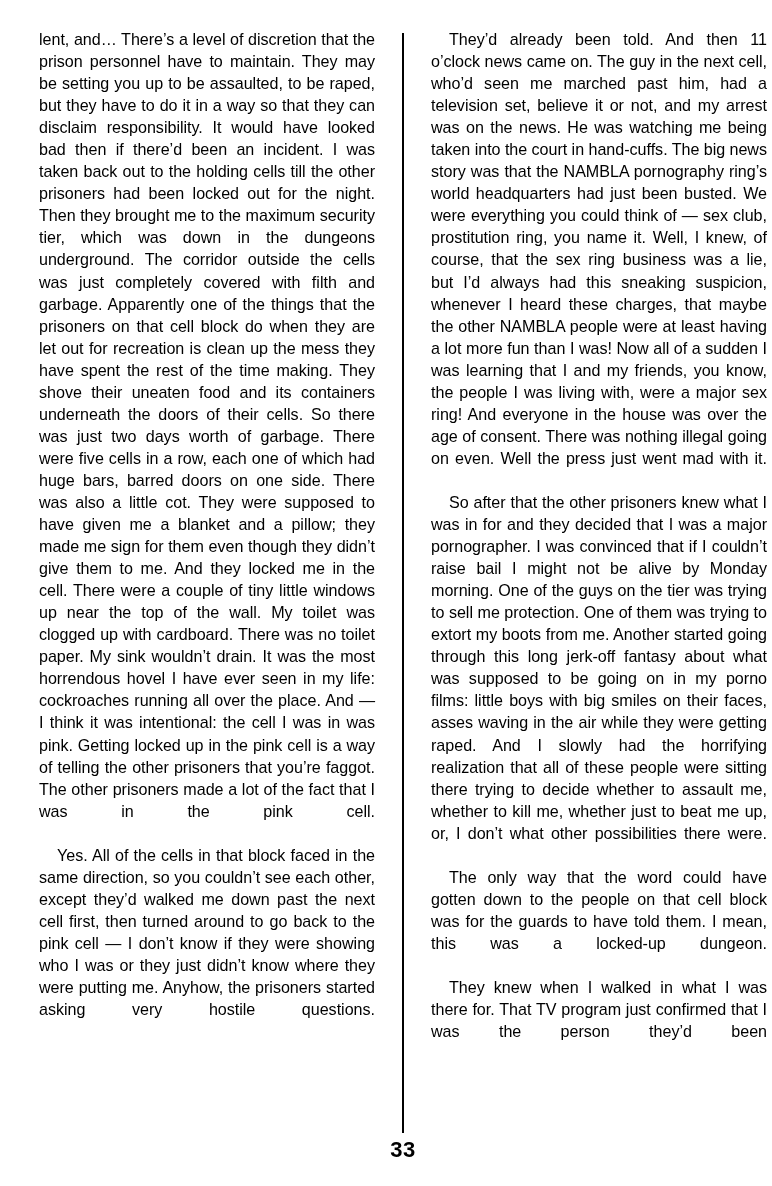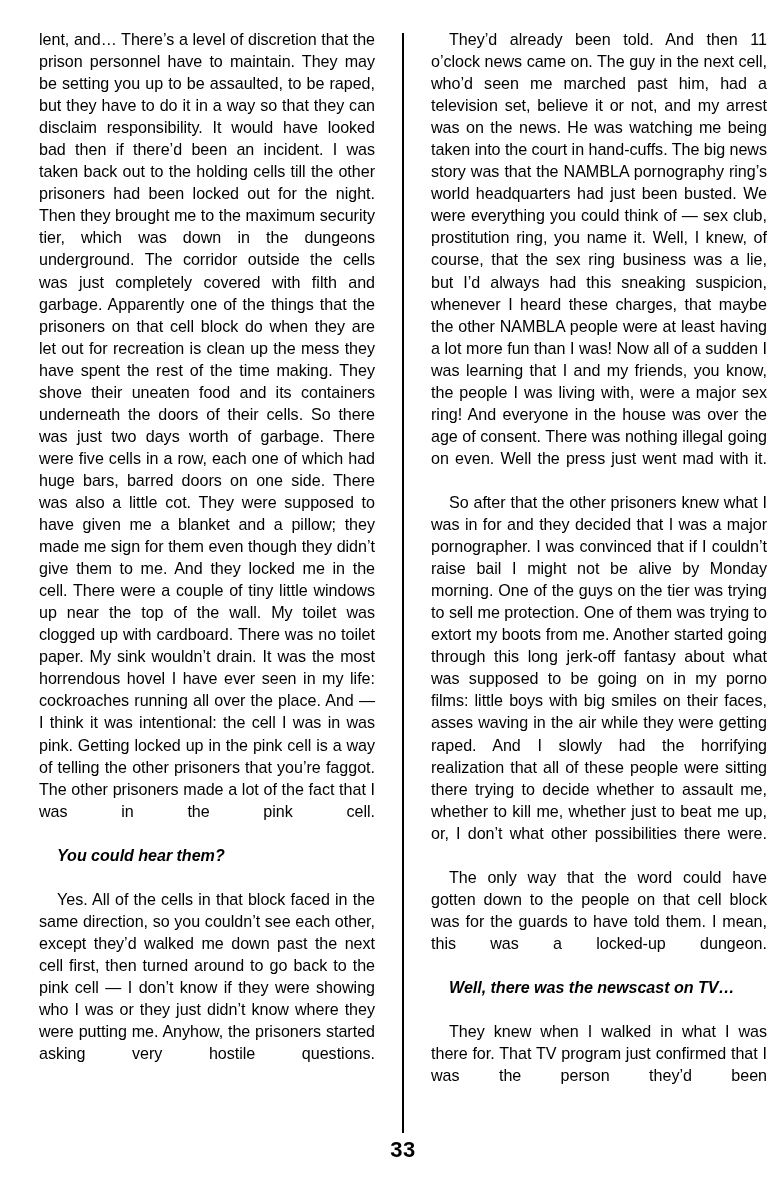--- a/index.html
+++ b/index.html
@@ -106,33 +106,31 @@
 </style>
 </head>
 <body>
 
 <div id="page">
 
   <div id="columns">
 
     <div class="column" id="left-column">
         <p class="para flush">lent, and… There’s a level of discretion that the prison personnel have to maintain. They may be setting you up to be assaulted, to be raped, but they have to do it in a way so that they can disclaim responsibility. It would have looked bad then if there’d been an incident. I was taken back out to the holding cells till the other prisoners had been locked out for the night. Then they brought me to the maximum security tier, which was down in the dungeons underground. The corridor outside the cells was just completely covered with filth and garbage. Apparently one of the things that the prisoners on that cell block do when they are let out for recreation is clean up the mess they have spent the rest of the time making. They shove their uneaten food and its containers underneath the doors of their cells. So there was just two days worth of garbage. There were five cells in a row, each one of which had huge bars, barred doors on one side. There was also a little cot. They were supposed to have given me a blanket and a pillow; they made me sign for them even though they didn’t give them to me. And they locked me in the cell. There were a couple of tiny little windows up near the top of the wall. My toilet was clogged up with cardboard. There was no toilet paper. My sink wouldn’t drain. It was the most horrendous hovel I have ever seen in my life: cockroaches running all over the place. And — I think it was intentional: the cell I was in was pink. Getting locked up in the pink cell is a way of telling the other prisoners that you’re faggot. The other prisoners made a lot of the fact that I was in the pink cell.</p>
-        <p class="para question">You could hear them?</p>
         <p class="para indent">Yes. All of the cells in that block faced in the same direction, so you couldn’t see each other, except they’d walked me down past the next cell first, then turned around to go back to the pink cell — I don’t know if they were showing who I was or they just didn’t know where they were putting me. Anyhow, the prisoners started asking very hostile questions.</p>
       </div>
 
     <div class="col-gap">
       <div id="column-rule"></div>
     </div>
 
     <div class="column" id="right-column">
         <p class="para indent">They’d already been told. And then 11 o’clock news came on. The guy in the next cell, who’d seen me marched past him, had a television set, believe it or not, and my arrest was on the news. He was watching me being taken into the court in hand-cuffs. The big news story was that the NAMBLA pornography ring’s world headquarters had just been busted. We were everything you could think of — sex club, prostitution ring, you name it. Well, I knew, of course, that the sex ring business was a lie, but I’d always had this sneaking suspicion, whenever I heard these charges, that maybe the other NAMBLA people were at least having a lot more fun than I was! Now all of a sudden I was learning that I and my friends, you know, the people I was living with, were a major sex ring! And everyone in the house was over the age of consent. There was nothing illegal going on even. Well the press just went mad with it.</p>
         <p class="para indent">So after that the other prisoners knew what I was in for and they decided that I was a major pornographer. I was convinced that if I couldn’t raise bail I might not be alive by Monday morning. One of the guys on the tier was trying to sell me protection. One of them was trying to extort my boots from me. Another started going through this long jerk-off fantasy about what was supposed to be going on in my porno films: little boys with big smiles on their faces, asses waving in the air while they were getting raped. And I slowly had the horrifying realization that all of these people were sitting there trying to decide whether to assault me, whether to kill me, whether just to beat me up, or, I don’t what other possibilities there were.</p>
         <p class="para indent">The only way that the word could have gotten down to the people on that cell block was for the guards to have told them. I mean, this was a locked-up dungeon.</p>
-        <p class="para question">Well, there was the newscast on TV…</p>
         <p class="para indent">They knew when I walked in what I was there for. That TV program just confirmed that I was the person they’d been</p>
       </div>
 
   </div>
 
   <div id="page-number">33</div>
 
 </div>
 
 </body></html>

